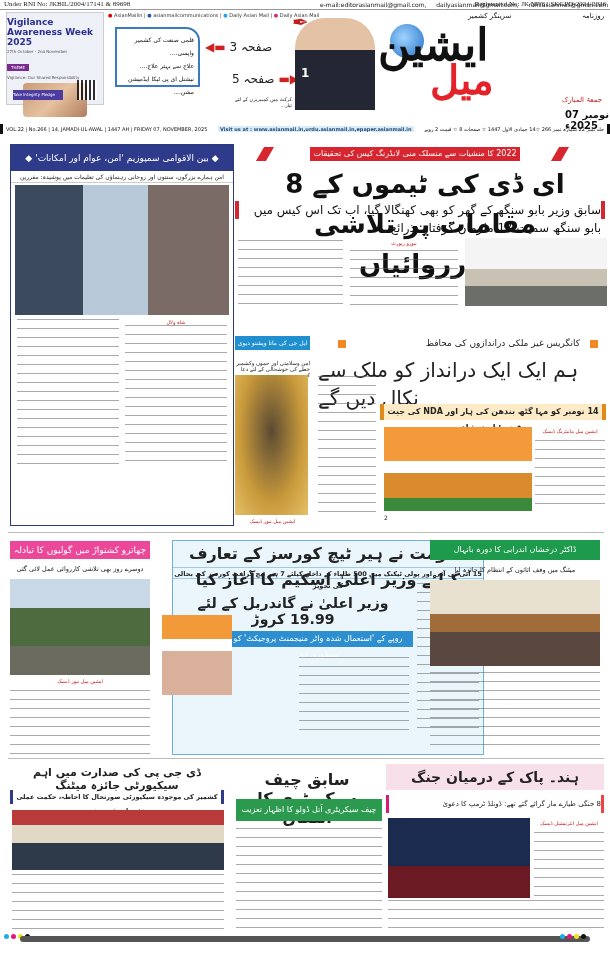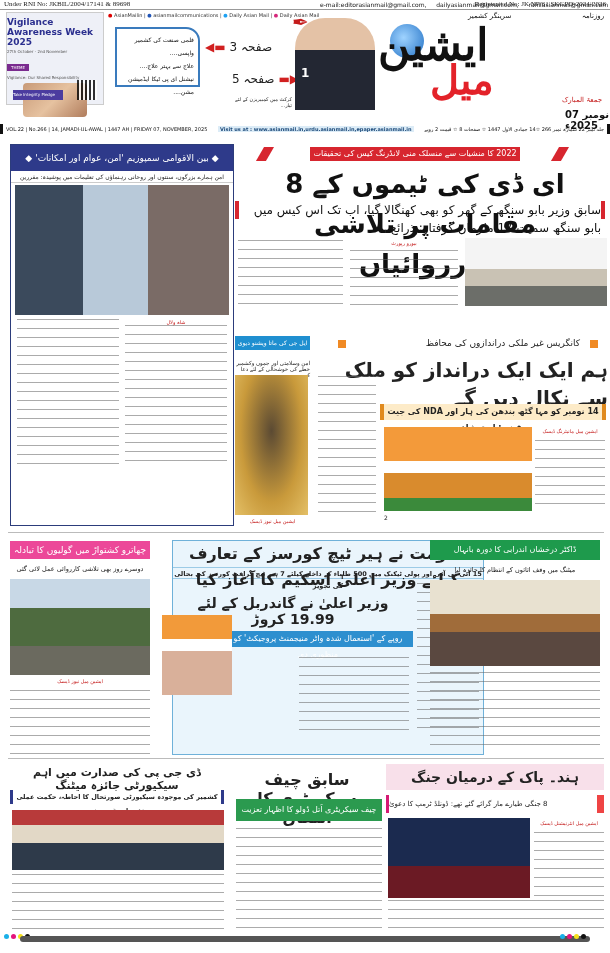--- a/index.html
+++ b/index.html
@@ -40,21 +40,21 @@
 
 .kicker{left:310px;top:147px;width:210px;height:14px;background:#d7262f;color:#fff;font-size:8px;text-align:center;line-height:14px;direction:rtl}
 .slash{width:10px;height:14px;background:#d7262f;transform:skewX(-30deg)}
 .main-hl{left:245px;top:164px;width:360px;height:40px;font-size:26px;font-weight:bold;color:#111;text-align:center;line-height:40px;direction:rtl}
 .sub-red{left:235px;top:201px;width:370px;height:18px;border-left:4px solid #d7262f;border-right:4px solid #d7262f;font-size:12px;line-height:18px;direction:rtl;color:#111}
 .house{left:465px;top:238px;width:142px;height:68px;background:linear-gradient(180deg,#f4f4f4 0 45%,#c9c2b4 45% 70%,#6c6e69 70%)}
 
 .blue-tag{left:236px;top:336px;width:58px;height:14px;background:#1f8fd0;color:#fff;font-size:6px;text-align:center;line-height:14px;direction:rtl}
 .temple{left:235px;top:375px;width:73px;height:140px;background:radial-gradient(ellipse at 50% 40%,#5b4a33,#c99a3b 60%,#e4c067)}
 .cong-small{left:330px;top:338px;width:250px;height:18px;font-size:9px;direction:rtl}
-.cong-hl{left:318px;top:356px;width:290px;height:28px;font-size:20px;font-weight:bold;text-align:right;line-height:28px;direction:rtl}
+.cong-hl{left:318px;top:356px;width:290px;height:28px;font-size:20px;font-weight:normal;text-align:left;line-height:28px;direction:rtl}
 .orange-bar{left:380px;top:404px;width:226px;height:16px;background:#fdebc8;border-left:4px solid #e08a1e;border-right:4px solid #e08a1e;font-size:8px;line-height:16px;text-align:center;direction:rtl;font-weight:bold}
 .rally{left:384px;top:427px;width:148px;height:84px;background:linear-gradient(180deg,#f39a3a 0 40%,#fff 40% 55%,#d98b2d 55% 85%,#3b8a3b 85%)}
 
 .red-sec{left:10px;top:541px;width:140px;height:18px;background:#ec4899;color:#fff;font-size:9px;line-height:18px;text-align:center;direction:rtl}
 .red-sub{left:10px;top:563px;width:140px;height:12px;font-size:6.5px;line-height:12px;text-align:center;direction:rtl}
 .forest{left:10px;top:579px;width:140px;height:96px;background:linear-gradient(180deg,#c8d8e6 0 30%,#4e6b3f 30% 70%,#6b6a5f 70%)}
 
 .mid-box{left:172px;top:540px;width:312px;height:215px;background:#eaf5fc;border:1px solid #6fb1d9}
 .mid-box .hl{font-size:16px;font-weight:bold;direction:rtl;text-align:center;height:26px;line-height:26px}
 .mid-box .sub{font-size:6.5px;direction:rtl;text-align:center;border-top:1px solid #9ccbe6;border-bottom:1px solid #9ccbe6;height:12px;line-height:12px;font-weight:bold}
@@ -65,21 +65,21 @@
 .green-sec{left:430px;top:540px;width:170px;height:20px;background:#1e9a4c;color:#fff;font-size:8px;line-height:20px;text-align:center;direction:rtl}
 .green-sub{left:430px;top:564px;width:170px;height:12px;font-size:6.5px;line-height:12px;text-align:center;direction:rtl}
 .meeting{left:430px;top:580px;width:170px;height:86px;background:linear-gradient(180deg,#e8e1d0 0 40%,#a06c3a 40% 60%,#5a4840 60%)}
 
 .dgp-hl{left:10px;top:766px;width:214px;height:18px;font-size:11px;text-align:center;direction:rtl;font-weight:bold}
 .dgp-sub{left:10px;top:790px;width:214px;height:14px;border-left:3px solid #2e3a8a;border-right:3px solid #2e3a8a;font-size:6.5px;line-height:14px;text-align:center;direction:rtl;font-weight:bold}
 .dgp-pic{left:12px;top:810px;width:212px;height:60px;background:linear-gradient(180deg,#b83a3a 0 25%,#e2d8c6 25% 55%,#2e3a4a 55%)}
 .cs-hl{left:232px;top:770px;width:150px;height:26px;font-size:16px;font-weight:bold;text-align:center;direction:rtl}
 .cs-sub{left:236px;top:799px;width:146px;height:22px;background:#2b9a4f;color:#fff;font-size:8px;line-height:22px;text-align:center;direction:rtl}
 .pink-box{left:386px;top:764px;width:218px;height:26px;background:#f8e0ea;font-size:14px;font-weight:bold;text-align:center;line-height:26px;direction:rtl}
-.pink-sub{left:386px;top:795px;width:218px;height:18px;border-left:3px solid #d51b74;border-right:7px solid #ef4444;font-size:7px;line-height:18px;text-align:left;direction:rtl}
+.pink-sub{left:386px;top:795px;width:218px;height:18px;border-left:3px solid #d51b74;border-right:3px solid #ef4444;font-size:7px;line-height:18px;text-align:right;direction:rtl}
 .trump{left:388px;top:818px;width:142px;height:80px;background:linear-gradient(180deg,#1b2a4f 0 60%,#6b1a24 60%)}
 
 .footer-bar{left:20px;top:936px;width:570px;height:6px;background:#555;border-radius:3px}
 .dot{width:5px;height:5px;border-radius:50%;display:inline-block}
 .byline{font-size:5px;color:#c41a1a;direction:rtl;text-align:center}
 </style>
 </head>
 <body>
 
 <div class="abs top-line">

